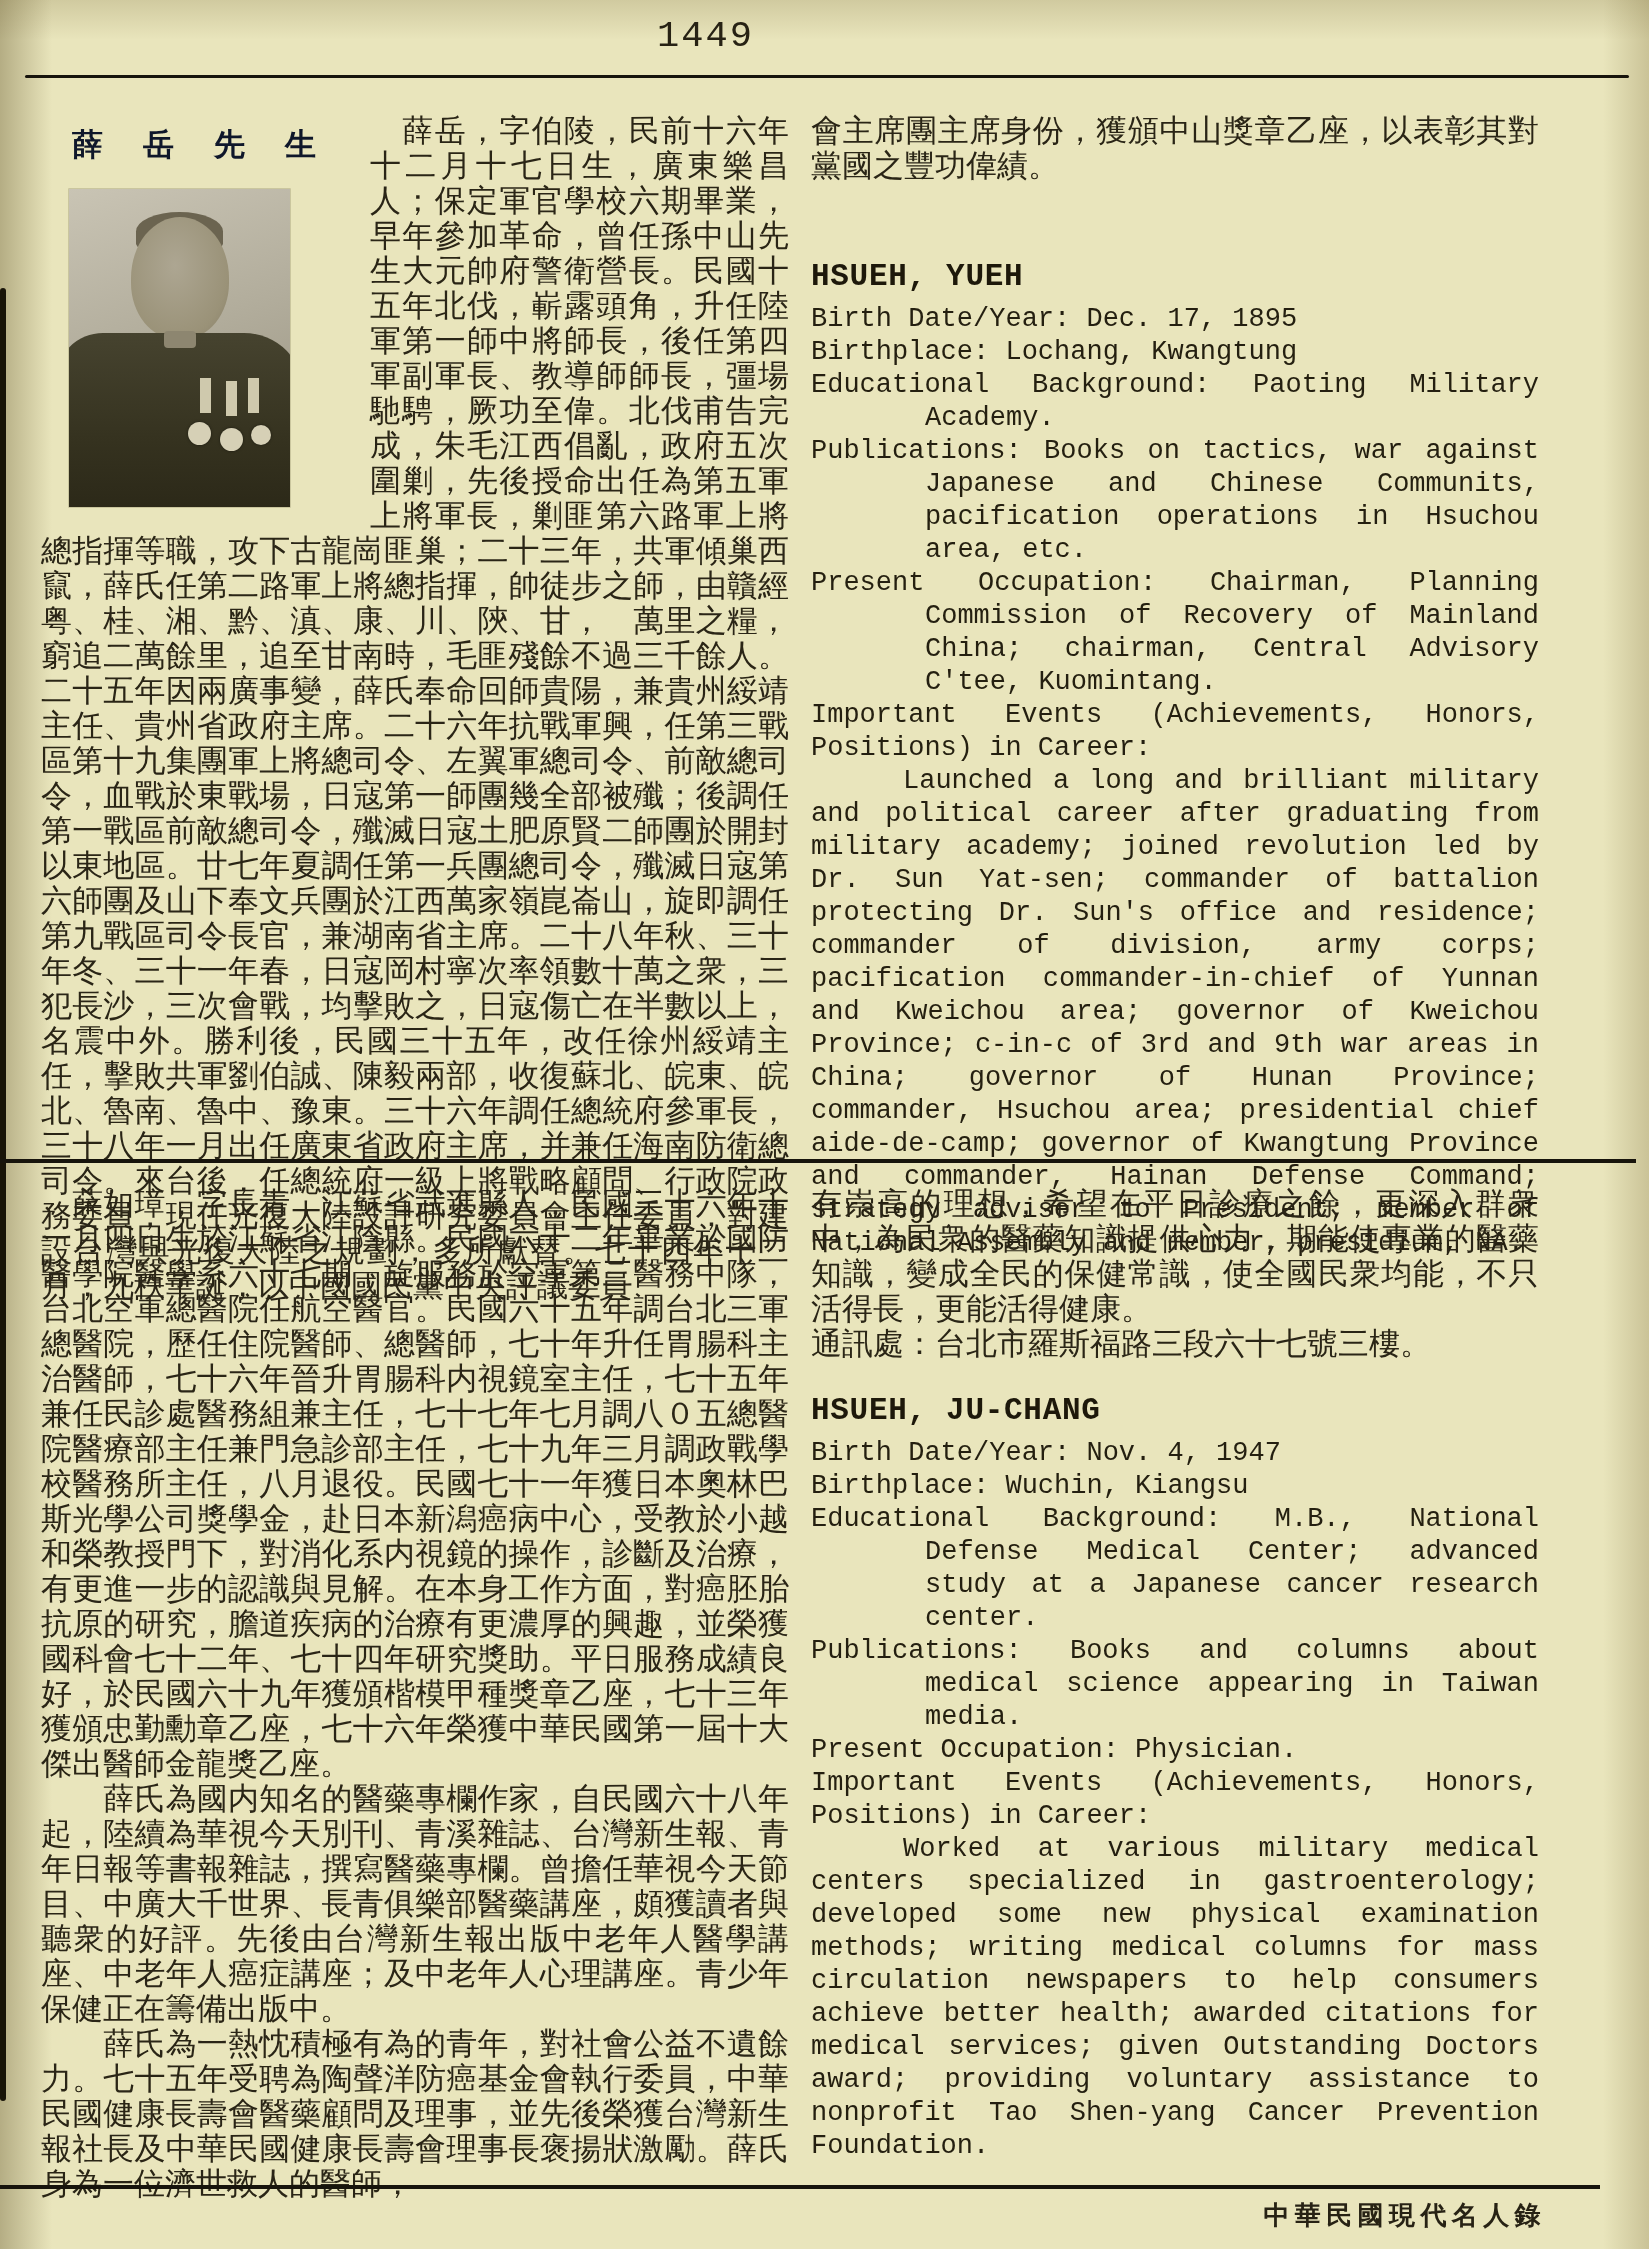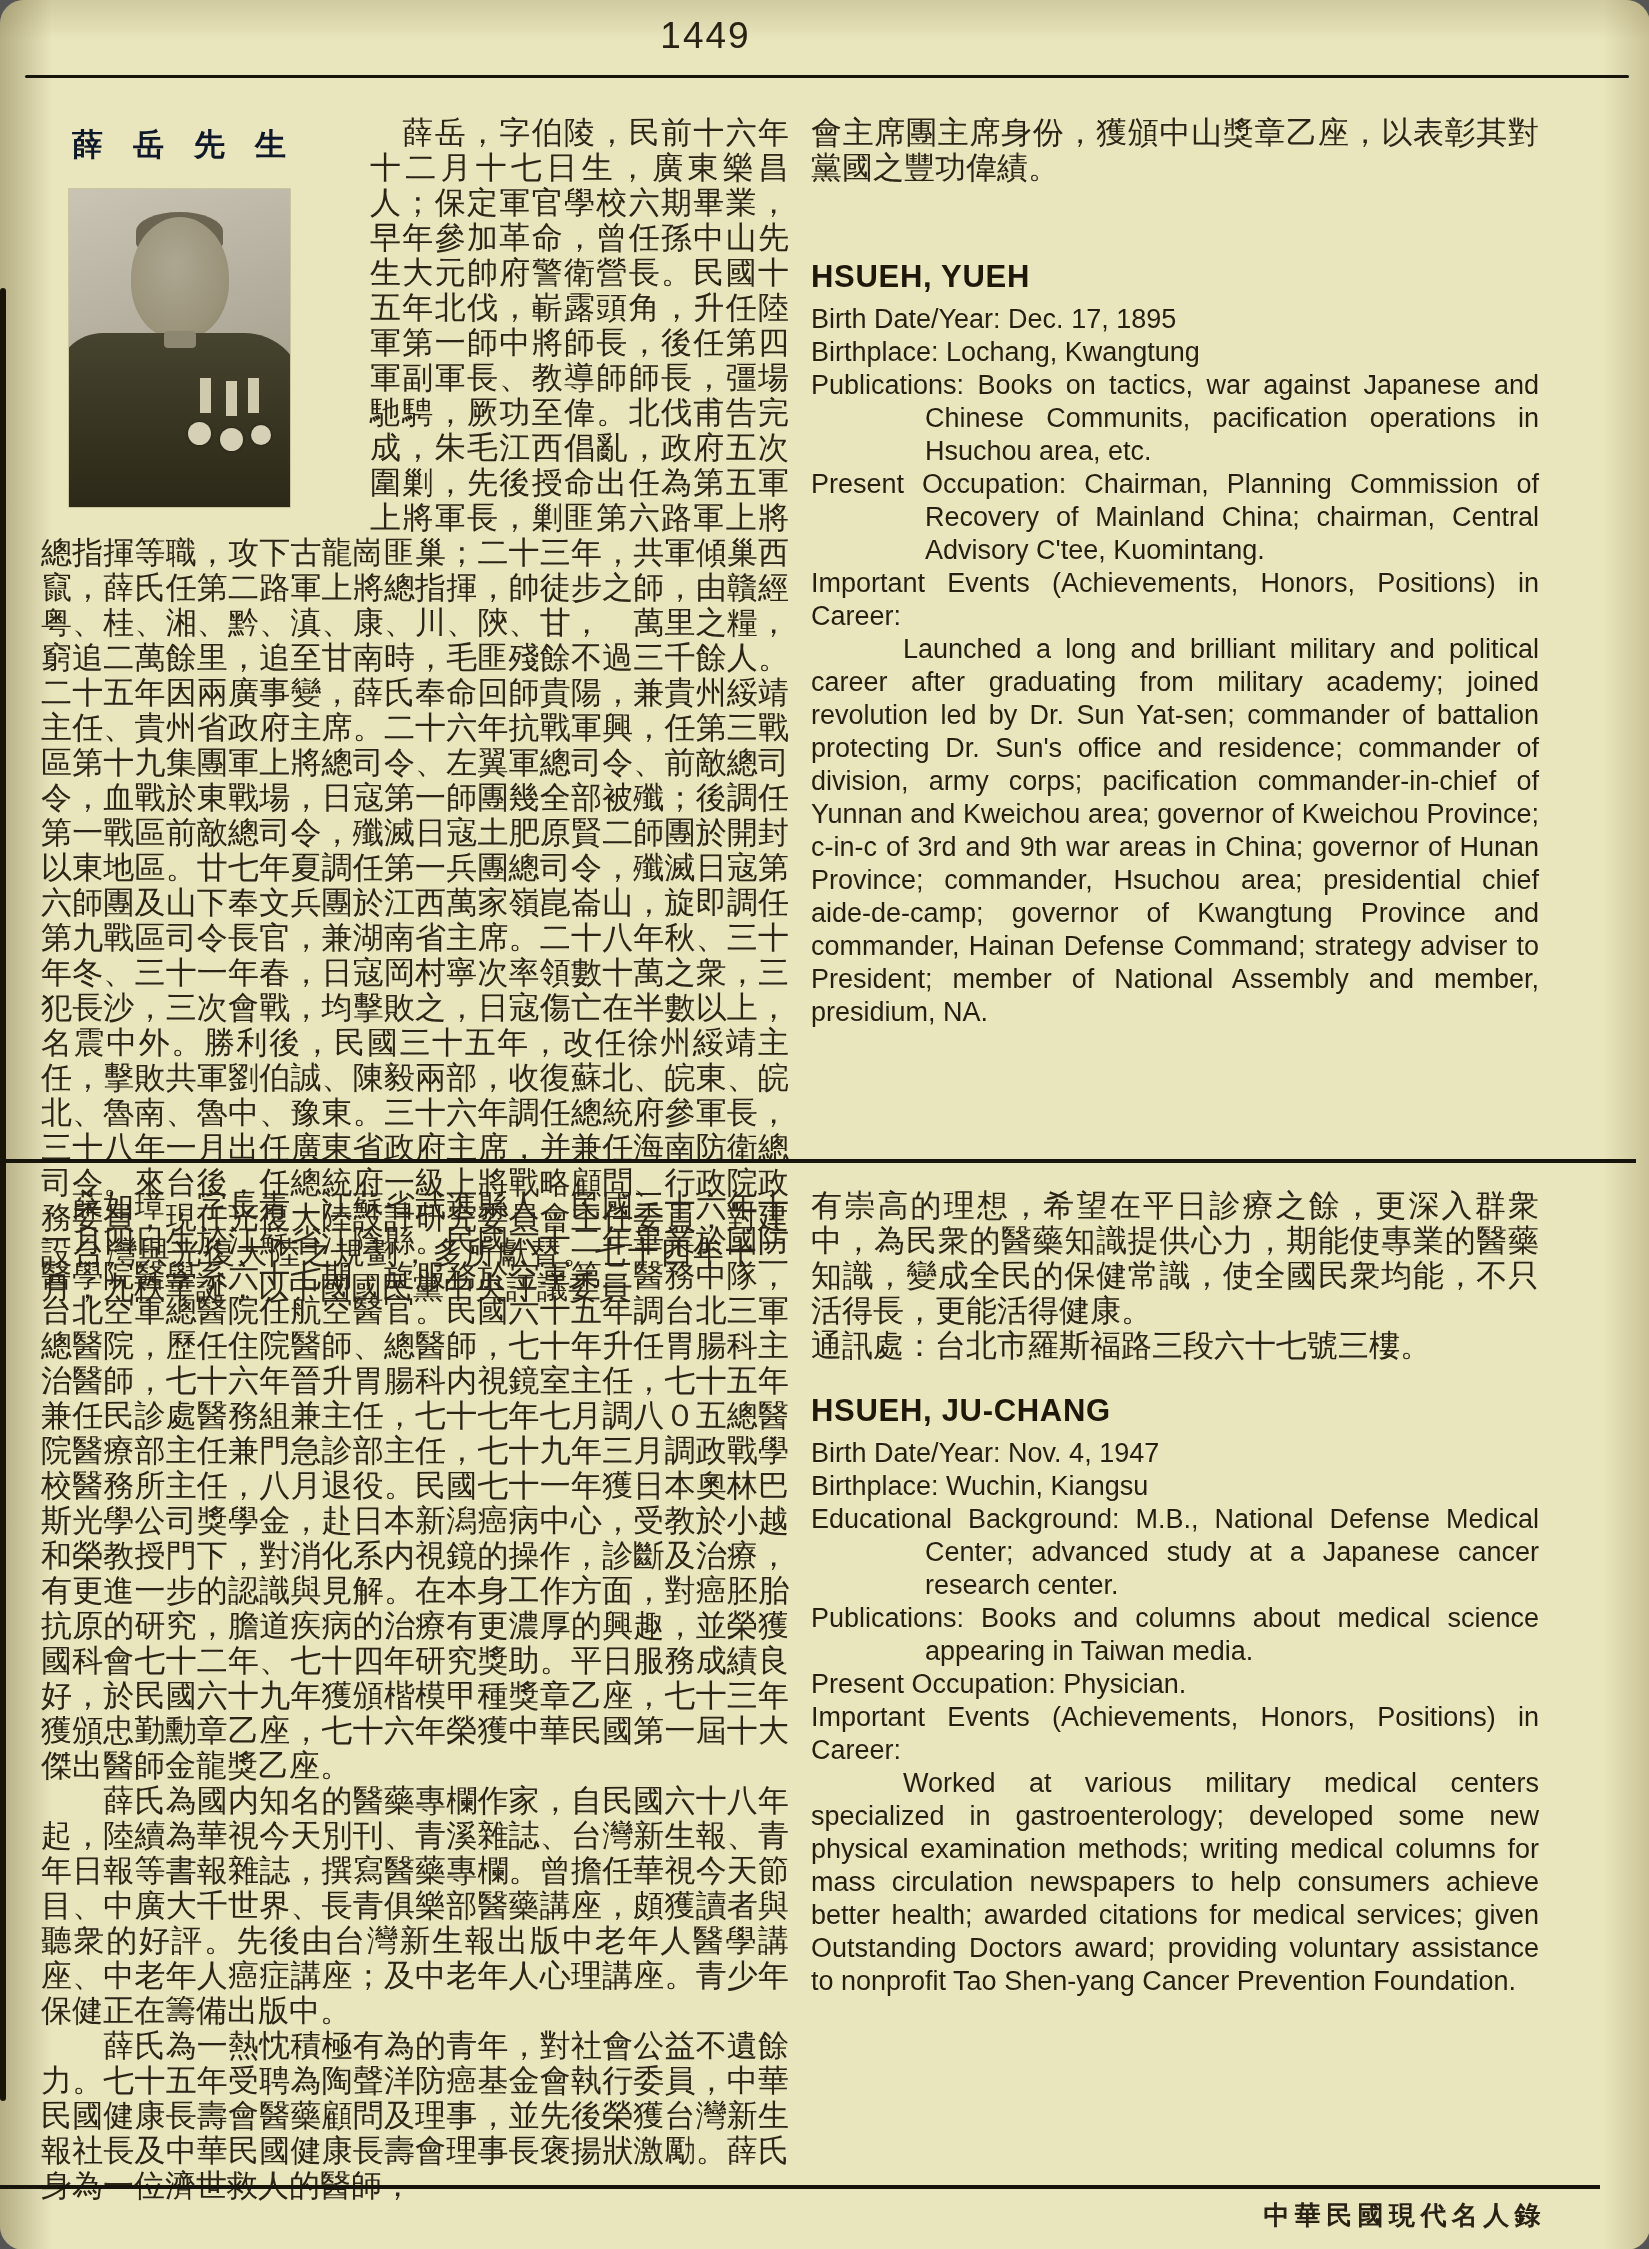--- a/index.html
+++ b/index.html
@@ -1,23 +1,22 @@
 <!DOCTYPE html>
 <html style="font-size:10.7px"><head>
 <meta charset="utf-8">
 <style>
   html,body { margin:0; padding:0; background:#555; }
   .page {
     position:relative;
     width:1650px; height:2250px;
     background:#e9e5bc;
     overflow:hidden;
-    font-family:Liberation Sans, sans-serif;
+    font-family:Liberation Mono, monospace;
     color:#272214;
-    border-radius:24px;
   }
   
   .edge-left   { position:absolute; left:0; top:0; width:52px; height:100%;
                  background:linear-gradient(to right, rgba(95,82,40,.38), rgba(95,82,40,0)); }
   .spine-shadow{ position:absolute; left:0; top:288px; width:6px; height:1813px;
                  background:#181408; border-radius:3.3px; }
   .edge-right  { position:absolute; right:0; top:0; width:47px; height:100%;
                  background:linear-gradient(to left, rgba(120,104,52,.28), rgba(120,104,52,0)); }
   .edge-top    { position:absolute; left:0; top:0; width:100%; height:40px;
                  background:linear-gradient(to bottom, rgba(110,95,45,.20), rgba(110,95,45,0)); }
@@ -125,20 +124,21 @@
     </div>
 
     <div class="col-right top1">
       <div class="cjk-body">
         <p>會主席團主席身份，獲頒中山獎章乙座，以表彰其對黨國之豐功偉績。</p>
       </div>
       <div class="en mt-entry1-en">
         <div class="en-name">HSUEH, YUEH</div>
         <p class="field">Birth Date/Year: Dec. 17, 1895</p>
         <p class="field">Birthplace: Lochang, Kwangtung</p>
+        <p class="field">Educational Background: Paoting Military Academy.</p>
         <p class="field">Publications: Books on tactics, war against Japanese and Chinese Communits, pacification operations in Hsuchou area, etc.</p>
         <p class="field">Present Occupation: Chairman, Planning Commission of Recovery of Mainland China; chairman, Central Advisory C'tee, Kuomintang.</p>
         <p class="career-label">Important Events (Achievements, Honors, Positions) in Career:</p>
         <p class="career-para">Launched a long and brilliant military and political career after graduating from military academy; joined revolution led by Dr. Sun Yat-sen; commander of battalion protecting Dr. Sun's office and residence; commander of division, army corps; pacification commander-in-chief of Yunnan and Kweichou area; governor of Kweichou Province; c-in-c of 3rd and 9th war areas in China; governor of Hunan Province; commander, Hsuchou area; presidential chief aide-de-camp; governor of Kwangtung Province and commander, Hainan Defense Command; strategy adviser to President; member of National Assembly and member, presidium, NA.</p>
       </div>
     </div>
   </section>
 
   <div class="entry-divider"></div>
 

